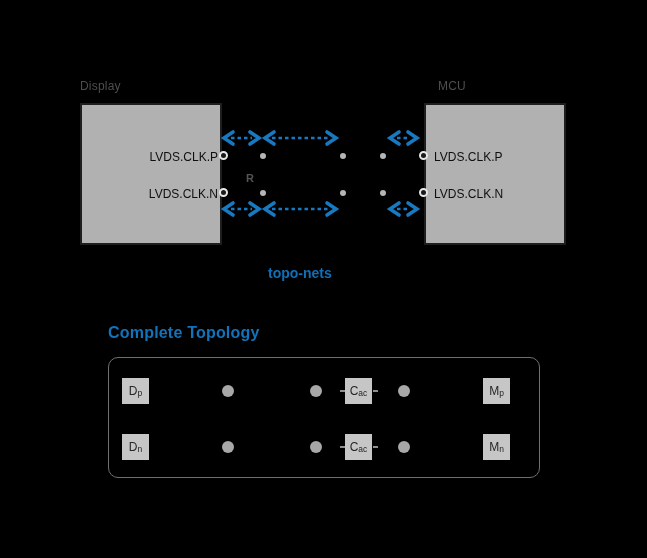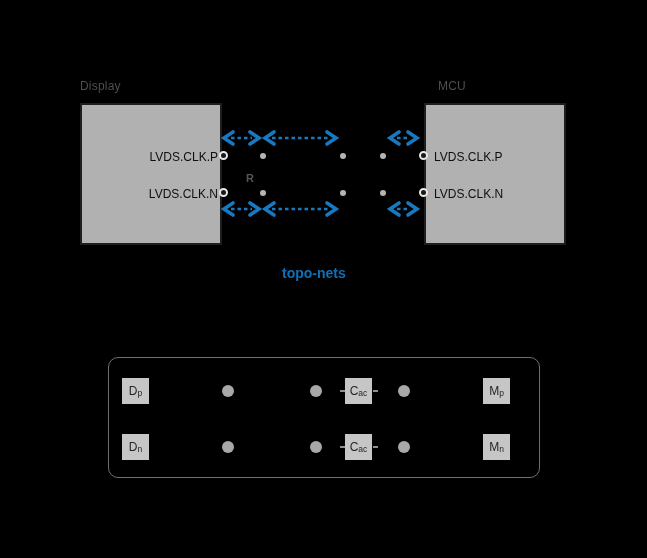--- a/index.html
+++ b/index.html
@@ -92,22 +92,23 @@
         <line x1="272" y1="209" x2="329" y2="209" stroke-width="2.4" stroke-dasharray="3.5 3"></line>
       </g>
       <g>
         <path d="M399 203 L390 209 L399 215" stroke-width="3.6" stroke-linecap="round"></path>
         <path d="M408 203 L417 209 L408 215" stroke-width="3.6" stroke-linecap="round"></path>
         <line x1="397" y1="209" x2="410" y2="209" stroke-width="2.4" stroke-dasharray="3.5 3"></line>
       </g>
     </g>
   </svg>
 
-  <div class="abs caption-blue" style="left:282px;top:265px;">topo-nets</div>
+  <div class="abs caption-blue" style="left:268px;top:265px;">topo-nets</div>
 
+  <div class="abs heading-blue" style="left:108px;top:324px;">Complete Topology</div>
 
   <div class="abs topo-panel" style="left:108px;top:357px;"></div>
 
   <div class="abs comp-box" style="left:122px;top:378px;">
     <span>D</span>
       <sub>p</sub>
   </div>
   <div class="abs junction-dot" style="left:222px;top:385px;"></div>
   <div class="abs junction-dot" style="left:310px;top:385px;"></div>
   <div class="abs stub" style="left:340px;top:390px;"></div>

